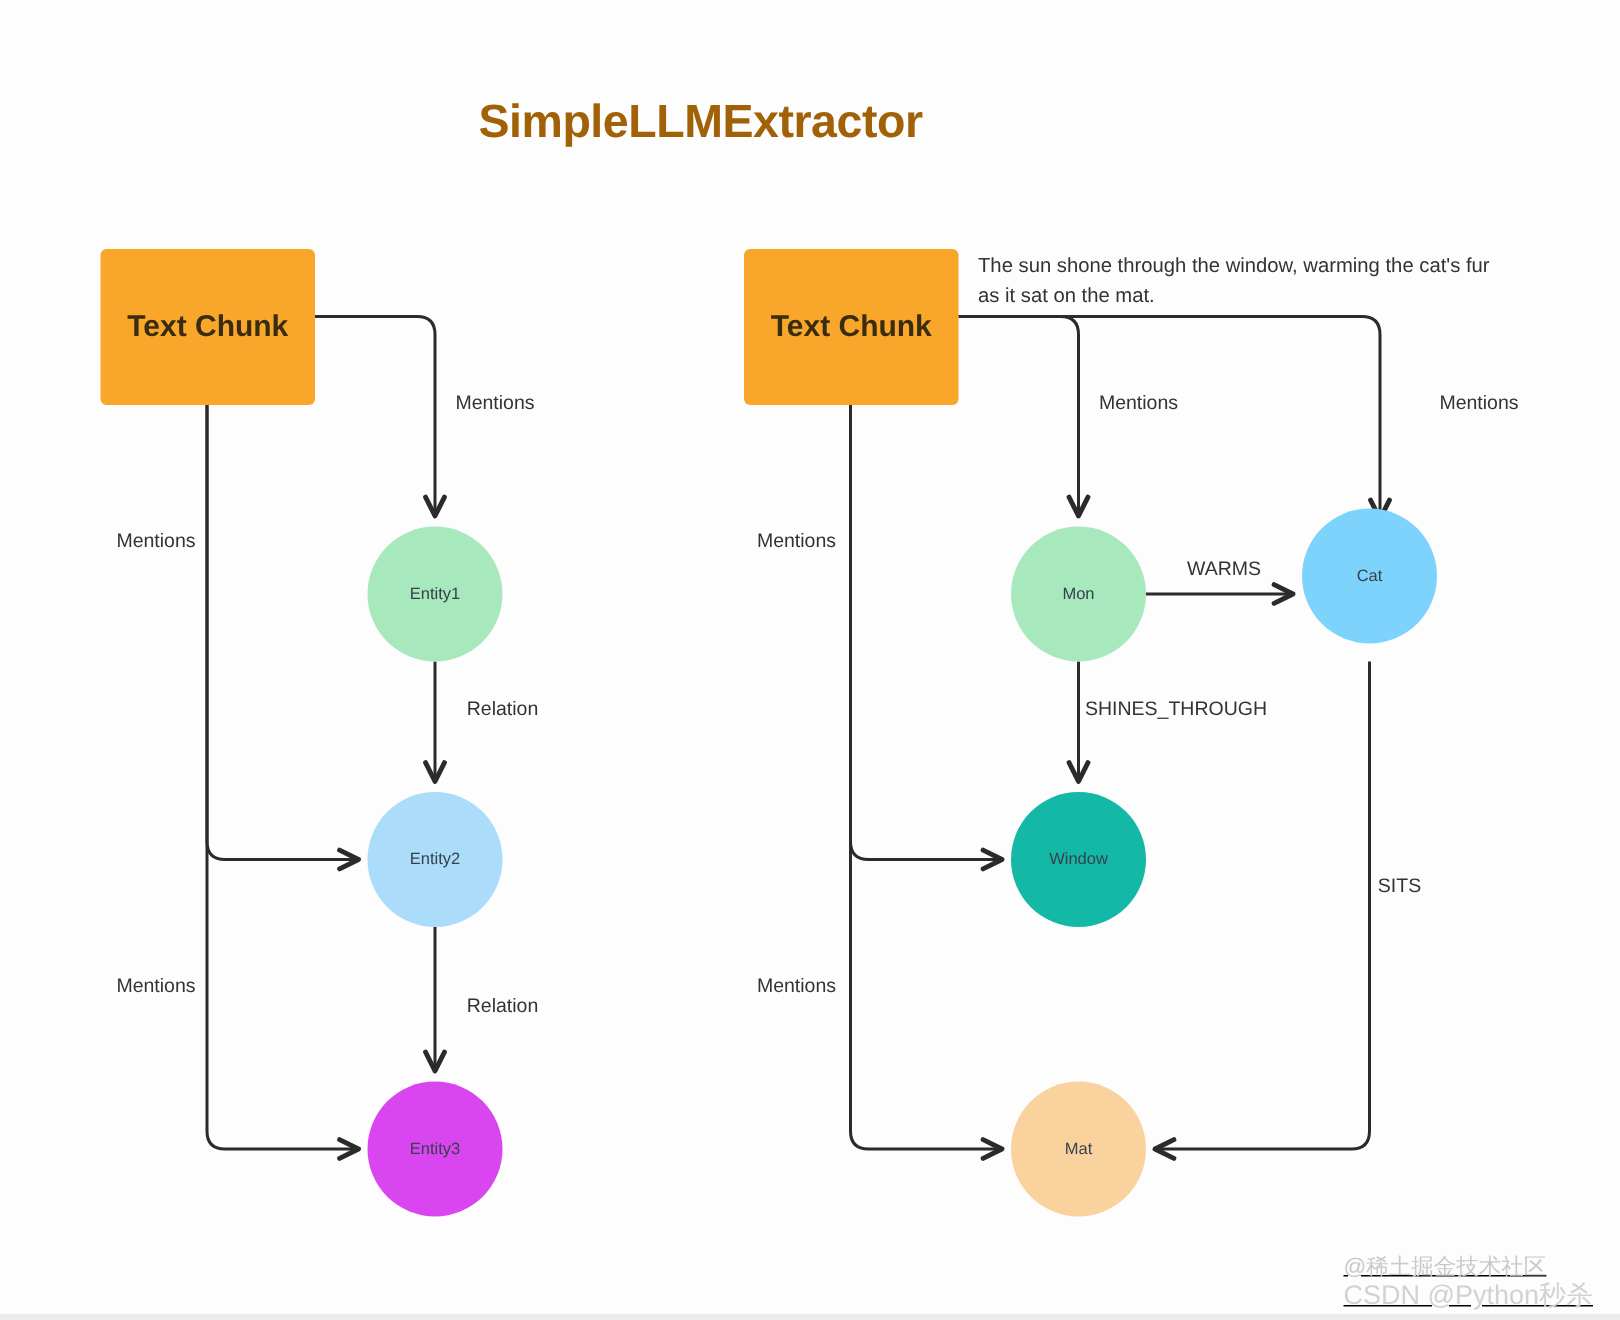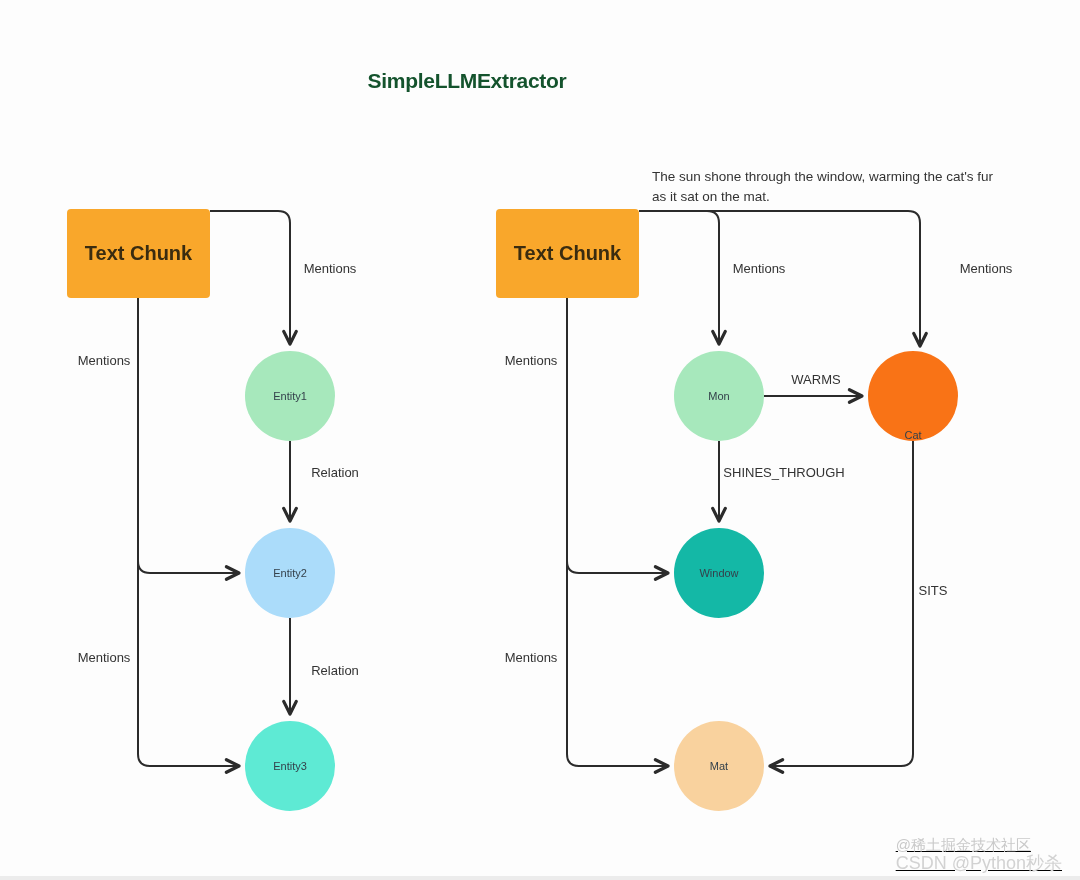--- a/index.html
+++ b/index.html
@@ -11,49 +11,48 @@
     width: 1080px;
     height: 880px;
     background: #fdfdfd;
     overflow: hidden;
   }
 
   .page-title {
     position: absolute;
     left: 467px; top: 81px;
     transform: translate(-50%, -50%);
-    font-size: 21px;
+    font-size: 31px;
     font-weight: 600;
-    color: #14532d;
+    color: #a16207;
     letter-spacing: -0.3px;
     white-space: nowrap;
   }
 
   svg.edges {
     position: absolute;
     left: 0; top: 0;
     width: 1080px; height: 880px;
     z-index: 1;
   }
   svg.edges path.edge {
     fill: none;
     stroke: #2b2b2b;
     stroke-width: 2;
   }
 
   .chunk-box {
     position: absolute;
-    width: 143px; height: 89px;
+    width: 143px; height: 104px;
     background: #f9a72b;
     border-radius: 4px;
     display: flex;
     align-items: center;
     justify-content: center;
     z-index: 2;
-    margin-top: 43px;
   }
   .chunk-box .chunk-label {
     font-size: 20px;
     font-weight: 600;
     color: #3a2c10;
     white-space: nowrap;
   }
 
   .node-circle {
     position: absolute;
@@ -139,39 +138,39 @@
 
   <div class="chunk-box" style="left:67px; top:166px;">
     <span class="chunk-label">Text Chunk</span>
   </div>
   <div class="node-circle" style="left: 245px; top: 351px; background-color: rgb(167, 232, 188);">
     <span class="node-label">Entity1</span>
   </div>
   <div class="node-circle" style="left: 245px; top: 528px; background-color: rgb(171, 220, 250);">
     <span class="node-label">Entity2</span>
   </div>
-  <div class="node-circle" style="left: 245px; top: 721px; background-color: #5eead4;">
+  <div class="node-circle" style="left: 245px; top: 721px; background-color: #d946ef;">
     <span class="node-label">Entity3</span>
   </div>
 
   <div class="edge-label" style="left:330px; top:268px;">Mentions</div>
   <div class="edge-label" style="left:104px; top:360px;">Mentions</div>
   <div class="edge-label" style="left:335px; top:472px;">Relation</div>
   <div class="edge-label" style="left:104px; top:657px;">Mentions</div>
   <div class="edge-label" style="left:335px; top:670px;">Relation</div>
 
   <div class="chunk-box" style="left:496px; top:166px;">
     <span class="chunk-label">Text Chunk</span>
   </div>
   <div class="sentence">The sun shone through the window, warming the cat's fur as it sat on the mat.</div>
 
   <div class="node-circle" style="left: 674px; top: 351px; background-color: rgb(167, 232, 188);">
     <span class="node-label">Mon</span>
   </div>
-  <div class="node-circle" style="left: 868px; top: 351px; background-color: #f97316; align-items: flex-end;">
+  <div class="node-circle" style="left: 868px; top: 339px; background-color: #7dd3fc;">
     <span class="node-label">Cat</span>
   </div>
   <div class="node-circle" style="left: 674px; top: 528px; background-color: #14b8a6;">
     <span class="node-label">Window</span>
   </div>
   <div class="node-circle" style="left: 674px; top: 721px; background-color: rgb(249, 210, 158);">
     <span class="node-label">Mat</span>
   </div>
 
   <div class="edge-label" style="left:759px; top:268px;">Mentions</div>

